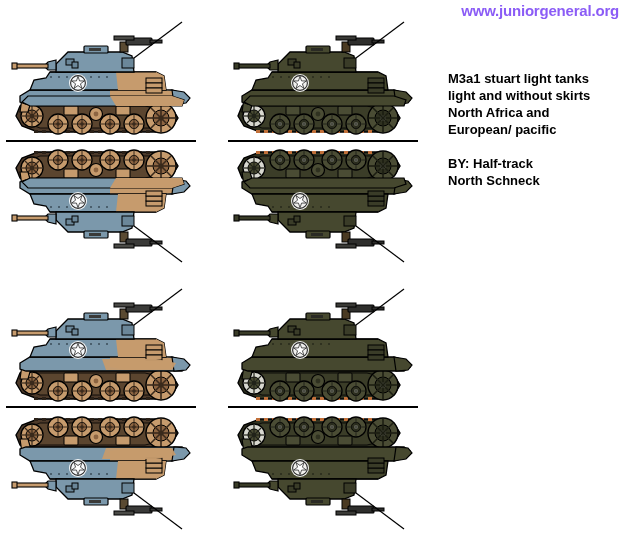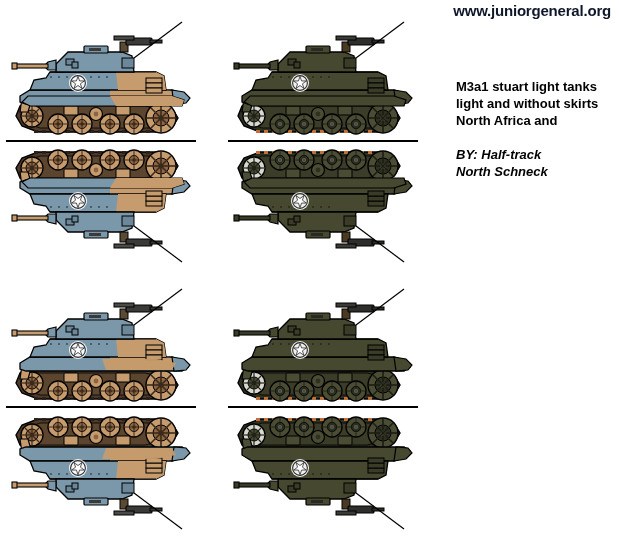--- a/index.html
+++ b/index.html
@@ -10,42 +10,42 @@
   body {
     width: 619px; height: 537px;
     position: relative;
     overflow: hidden;
     font-family: "Liberation Sans", sans-serif;
   }
 
   
   #site-url {
     position: absolute;
-    top: 2px; right: 8px;
+    top: 2px; right: 0;
     font-family: "Liberation Sans", sans-serif;
     font-size: 15px;
     font-weight: bold;
-    color: #0f172a;
+    color: #8b5cf6;
     letter-spacing: -0.2px;
     white-space: nowrap;
   }
 
   
   #info-panel {
     position: absolute;
     left: 444px; top: 66px;
     width: 175px;
     font-family: "Liberation Sans", sans-serif;
     font-size: 13px;
     font-weight: bold;
     color: #000000;
     line-height: 17px;
   }
-  #info-panel .para { margin: 12px; }
-  #info-panel .para.credit { margin-top: 17px; font-style: italic; }
+  #info-panel .para { margin: 4px; }
+  #info-panel .para.credit { margin-top: 17px; }
   #info-panel .line { display: block; white-space: nowrap; }
 
   
   .sprite-grid {
     position: absolute;
     left: 0; top: 10px;
     width: 430px; height: 527px;
   }
   .tank-cell {
     position: absolute;
@@ -506,18 +506,19 @@
     </svg>
   </div>
 
 </div>
 
 <div id="info-panel">
   <div class="para">
     <span class="line">M3a1 stuart light tanks</span>
     <span class="line">light and without skirts</span>
     <span class="line">North Africa and</span>
+    <span class="line">European/ pacific</span>
   </div>
   <div class="para credit">
     <span class="line">BY: Half-track</span>
     <span class="line">North Schneck</span>
   </div>
 </div>
 
 </body></html>

